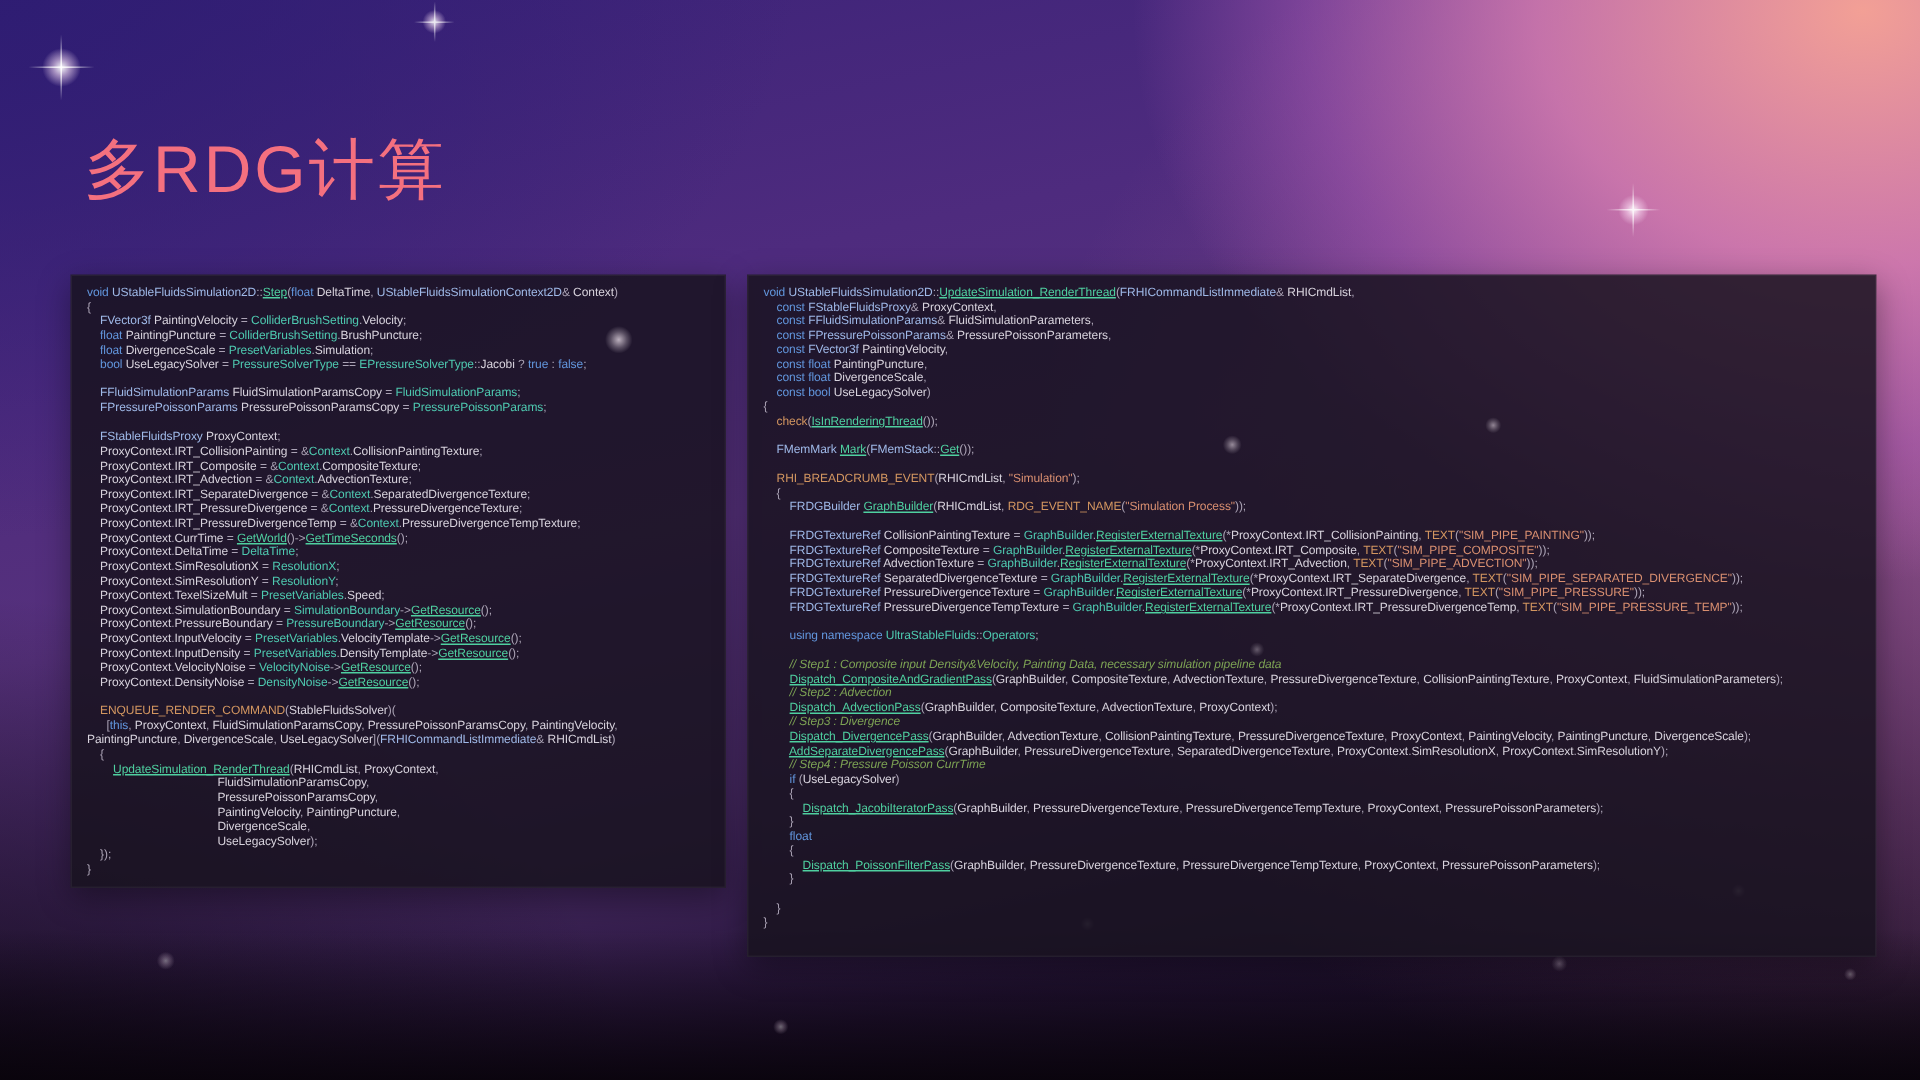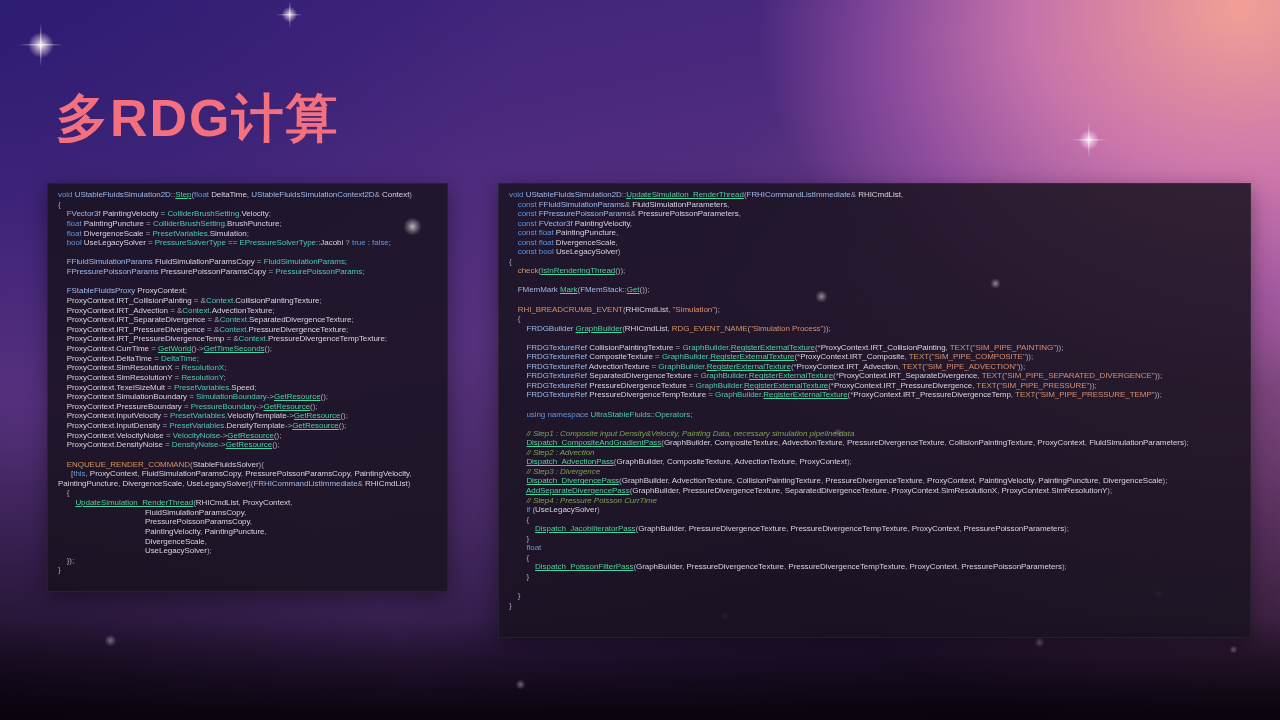--- a/index.html
+++ b/index.html
@@ -9,33 +9,33 @@
     background:
       linear-gradient(to bottom, rgba(12,6,16,0) 86%, rgba(8,3,10,0.9) 100%),
       radial-gradient(ellipse 700px 520px at -4% 104%, rgba(6,3,10,0.75) 0%, rgba(6,3,10,0) 68%),
       radial-gradient(ellipse 640px 500px at 97% 1%, rgba(247,163,150,0.97) 0%, rgba(226,132,181,0.78) 34%, rgba(198,105,192,0.42) 58%, rgba(198,105,192,0) 76%),
       radial-gradient(ellipse 920px 660px at 104% 44%, rgba(198,109,167,0.55) 0%, rgba(198,109,167,0) 70%),
       radial-gradient(ellipse 780px 560px at -2% -6%, rgba(45,28,114,1) 0%, rgba(45,28,114,0) 72%),
       linear-gradient(168deg, #3a2278 0%, #4e2b7e 28%, #56317c 45%, #452861 63%, #261539 81%, #110a1b 100%);
   }
   .title{
     position:absolute;left:56px;top:84px;
-    font-size:52px;font-weight:bold;letter-spacing:2px;
+    font-size:44px;font-weight:normal;letter-spacing:2px;
     color:#f4707f;
   }
   .panel{
     position:absolute;z-index:2;
     background:rgba(24,19,31,0.86);
     border:1px solid rgba(255,255,255,0.05);
     box-shadow:0 6px 20px rgba(0,0,0,0.38);
     box-sizing:border-box;
     padding:6px 0 0 10px;
     overflow:hidden;
   }
-  #panel-left{left:47px;top:183px;width:401px;height:409px;}
+  #panel-left{left:47px;top:183px;width:437px;height:409px;}
   #panel-right{left:498px;top:183px;width:753px;height:455px;}
   .code-line{
     white-space:pre;
     font-size:8px;
     letter-spacing:-0.05px;
     color:#d8d3dd;
   }
   #panel-left .code-line{height:9.63px;line-height:9.63px;}
   #panel-right .code-line{height:9.56px;line-height:9.56px;}
   .tok-k{color:#6296dd;}                       
@@ -99,20 +99,21 @@
     <div class="code-line"><span>    </span><span class="tok-ty">FVector3f</span><span> </span><span class="tok-p">PaintingVelocity</span><span> </span><span class="tok-o">=</span><span> </span><span class="tok-t">ColliderBrushSetting</span><span class="tok-o">.</span><span class="tok-p">Velocity</span><span class="tok-o">;</span></div>
     <div class="code-line"><span>    </span><span class="tok-k">float</span><span> </span><span class="tok-p">PaintingPuncture</span><span> </span><span class="tok-o">=</span><span> </span><span class="tok-t">ColliderBrushSetting</span><span class="tok-o">.</span><span class="tok-p">BrushPuncture</span><span class="tok-o">;</span></div>
     <div class="code-line"><span>    </span><span class="tok-k">float</span><span> </span><span class="tok-p">DivergenceScale</span><span> </span><span class="tok-o">=</span><span> </span><span class="tok-t">PresetVariables</span><span class="tok-o">.</span><span class="tok-p">Simulation</span><span class="tok-o">;</span></div>
     <div class="code-line"><span>    </span><span class="tok-k">bool</span><span> </span><span class="tok-p">UseLegacySolver</span><span> </span><span class="tok-o">=</span><span> </span><span class="tok-t">PressureSolverType</span><span> </span><span class="tok-o">=</span><span class="tok-o">=</span><span> </span><span class="tok-t">EPressureSolverType</span><span class="tok-o">:</span><span class="tok-o">:</span><span class="tok-p">Jacobi</span><span> </span><span class="tok-o">?</span><span> </span><span class="tok-k">true</span><span> </span><span class="tok-o">:</span><span> </span><span class="tok-k">false</span><span class="tok-o">;</span></div>
     <div class="code-line">&nbsp;</div>
     <div class="code-line"><span>    </span><span class="tok-ty">FFluidSimulationParams</span><span> </span><span class="tok-p">FluidSimulationParamsCopy</span><span> </span><span class="tok-o">=</span><span> </span><span class="tok-t">FluidSimulationParams</span><span class="tok-o">;</span></div>
     <div class="code-line"><span>    </span><span class="tok-ty">FPressurePoissonParams</span><span> </span><span class="tok-p">PressurePoissonParamsCopy</span><span> </span><span class="tok-o">=</span><span> </span><span class="tok-t">PressurePoissonParams</span><span class="tok-o">;</span></div>
     <div class="code-line">&nbsp;</div>
     <div class="code-line"><span>    </span><span class="tok-ty">FStableFluidsProxy</span><span> </span><span class="tok-p">ProxyContext</span><span class="tok-o">;</span></div>
     <div class="code-line"><span>    </span><span class="tok-p">ProxyContext</span><span class="tok-o">.</span><span class="tok-p">IRT_CollisionPainting</span><span> </span><span class="tok-o">=</span><span> </span><span class="tok-o">&amp;</span><span class="tok-t">Context</span><span class="tok-o">.</span><span class="tok-p">CollisionPaintingTexture</span><span class="tok-o">;</span></div>
+    <div class="code-line"><span>    </span><span class="tok-p">ProxyContext</span><span class="tok-o">.</span><span class="tok-p">IRT_Composite</span><span> </span><span class="tok-o">=</span><span> </span><span class="tok-o">&amp;</span><span class="tok-t">Context</span><span class="tok-o">.</span><span class="tok-p">CompositeTexture</span><span class="tok-o">;</span></div>
     <div class="code-line"><span>    </span><span class="tok-p">ProxyContext</span><span class="tok-o">.</span><span class="tok-p">IRT_Advection</span><span> </span><span class="tok-o">=</span><span> </span><span class="tok-o">&amp;</span><span class="tok-t">Context</span><span class="tok-o">.</span><span class="tok-p">AdvectionTexture</span><span class="tok-o">;</span></div>
     <div class="code-line"><span>    </span><span class="tok-p">ProxyContext</span><span class="tok-o">.</span><span class="tok-p">IRT_SeparateDivergence</span><span> </span><span class="tok-o">=</span><span> </span><span class="tok-o">&amp;</span><span class="tok-t">Context</span><span class="tok-o">.</span><span class="tok-p">SeparatedDivergenceTexture</span><span class="tok-o">;</span></div>
     <div class="code-line"><span>    </span><span class="tok-p">ProxyContext</span><span class="tok-o">.</span><span class="tok-p">IRT_PressureDivergence</span><span> </span><span class="tok-o">=</span><span> </span><span class="tok-o">&amp;</span><span class="tok-t">Context</span><span class="tok-o">.</span><span class="tok-p">PressureDivergenceTexture</span><span class="tok-o">;</span></div>
     <div class="code-line"><span>    </span><span class="tok-p">ProxyContext</span><span class="tok-o">.</span><span class="tok-p">IRT_PressureDivergenceTemp</span><span> </span><span class="tok-o">=</span><span> </span><span class="tok-o">&amp;</span><span class="tok-t">Context</span><span class="tok-o">.</span><span class="tok-p">PressureDivergenceTempTexture</span><span class="tok-o">;</span></div>
     <div class="code-line"><span>    </span><span class="tok-p">ProxyContext</span><span class="tok-o">.</span><span class="tok-p">CurrTime</span><span> </span><span class="tok-o">=</span><span> </span><span class="tok-f">GetWorld</span><span class="tok-o">(</span><span class="tok-o">)</span><span class="tok-o">-</span><span class="tok-o">&gt;</span><span class="tok-f">GetTimeSeconds</span><span class="tok-o">(</span><span class="tok-o">)</span><span class="tok-o">;</span></div>
     <div class="code-line"><span>    </span><span class="tok-p">ProxyContext</span><span class="tok-o">.</span><span class="tok-p">DeltaTime</span><span> </span><span class="tok-o">=</span><span> </span><span class="tok-t">DeltaTime</span><span class="tok-o">;</span></div>
     <div class="code-line"><span>    </span><span class="tok-p">ProxyContext</span><span class="tok-o">.</span><span class="tok-p">SimResolutionX</span><span> </span><span class="tok-o">=</span><span> </span><span class="tok-t">ResolutionX</span><span class="tok-o">;</span></div>
     <div class="code-line"><span>    </span><span class="tok-p">ProxyContext</span><span class="tok-o">.</span><span class="tok-p">SimResolutionY</span><span> </span><span class="tok-o">=</span><span> </span><span class="tok-t">ResolutionY</span><span class="tok-o">;</span></div>
     <div class="code-line"><span>    </span><span class="tok-p">ProxyContext</span><span class="tok-o">.</span><span class="tok-p">TexelSizeMult</span><span> </span><span class="tok-o">=</span><span> </span><span class="tok-t">PresetVariables</span><span class="tok-o">.</span><span class="tok-p">Speed</span><span class="tok-o">;</span></div>
     <div class="code-line"><span>    </span><span class="tok-p">ProxyContext</span><span class="tok-o">.</span><span class="tok-p">SimulationBoundary</span><span> </span><span class="tok-o">=</span><span> </span><span class="tok-t">SimulationBoundary</span><span class="tok-o">-</span><span class="tok-o">&gt;</span><span class="tok-f">GetResource</span><span class="tok-o">(</span><span class="tok-o">)</span><span class="tok-o">;</span></div>
@@ -130,20 +131,21 @@
     <div class="code-line"><span>                                        </span><span class="tok-p">FluidSimulationParamsCopy</span><span class="tok-o">,</span></div>
     <div class="code-line"><span>                                        </span><span class="tok-p">PressurePoissonParamsCopy</span><span class="tok-o">,</span></div>
     <div class="code-line"><span>                                        </span><span class="tok-p">PaintingVelocity</span><span class="tok-o">,</span><span> </span><span class="tok-p">PaintingPuncture</span><span class="tok-o">,</span></div>
     <div class="code-line"><span>                                        </span><span class="tok-p">DivergenceScale</span><span class="tok-o">,</span></div>
     <div class="code-line"><span>                                        </span><span class="tok-p">UseLegacySolver</span><span class="tok-o">)</span><span class="tok-o">;</span></div>
     <div class="code-line"><span>    </span><span class="tok-o">}</span><span class="tok-o">)</span><span class="tok-o">;</span></div>
     <div class="code-line"><span class="tok-o">}</span></div>
   </div>
 <div id="panel-right" class="panel">
     <div class="code-line"><span class="tok-k">void</span><span> </span><span class="tok-ty">UStableFluidsSimulation2D</span><span class="tok-o">:</span><span class="tok-o">:</span><span class="tok-f">UpdateSimulation_RenderThread</span><span class="tok-o">(</span><span class="tok-ty">FRHICommandListImmediate</span><span class="tok-o">&amp;</span><span> </span><span class="tok-p">RHICmdList</span><span class="tok-o">,</span></div>
+    <div class="code-line"><span>    </span><span class="tok-k">const</span><span> </span><span class="tok-ty">FStableFluidsProxy</span><span class="tok-o">&amp;</span><span> </span><span class="tok-p">ProxyContext</span><span class="tok-o">,</span></div>
     <div class="code-line"><span>    </span><span class="tok-k">const</span><span> </span><span class="tok-ty">FFluidSimulationParams</span><span class="tok-o">&amp;</span><span> </span><span class="tok-p">FluidSimulationParameters</span><span class="tok-o">,</span></div>
     <div class="code-line"><span>    </span><span class="tok-k">const</span><span> </span><span class="tok-ty">FPressurePoissonParams</span><span class="tok-o">&amp;</span><span> </span><span class="tok-p">PressurePoissonParameters</span><span class="tok-o">,</span></div>
     <div class="code-line"><span>    </span><span class="tok-k">const</span><span> </span><span class="tok-ty">FVector3f</span><span> </span><span class="tok-p">PaintingVelocity</span><span class="tok-o">,</span></div>
     <div class="code-line"><span>    </span><span class="tok-k">const</span><span> </span><span class="tok-k">float</span><span> </span><span class="tok-p">PaintingPuncture</span><span class="tok-o">,</span></div>
     <div class="code-line"><span>    </span><span class="tok-k">const</span><span> </span><span class="tok-k">float</span><span> </span><span class="tok-p">DivergenceScale</span><span class="tok-o">,</span></div>
     <div class="code-line"><span>    </span><span class="tok-k">const</span><span> </span><span class="tok-k">bool</span><span> </span><span class="tok-p">UseLegacySolver</span><span class="tok-o">)</span></div>
     <div class="code-line"><span class="tok-o">{</span></div>
     <div class="code-line"><span>    </span><span class="tok-m">check</span><span class="tok-o">(</span><span class="tok-f">IsInRenderingThread</span><span class="tok-o">(</span><span class="tok-o">)</span><span class="tok-o">)</span><span class="tok-o">;</span></div>
     <div class="code-line">&nbsp;</div>
     <div class="code-line"><span>    </span><span class="tok-ty">FMemMark</span><span> </span><span class="tok-f">Mark</span><span class="tok-o">(</span><span class="tok-ty">FMemStack</span><span class="tok-o">:</span><span class="tok-o">:</span><span class="tok-f">Get</span><span class="tok-o">(</span><span class="tok-o">)</span><span class="tok-o">)</span><span class="tok-o">;</span></div>

